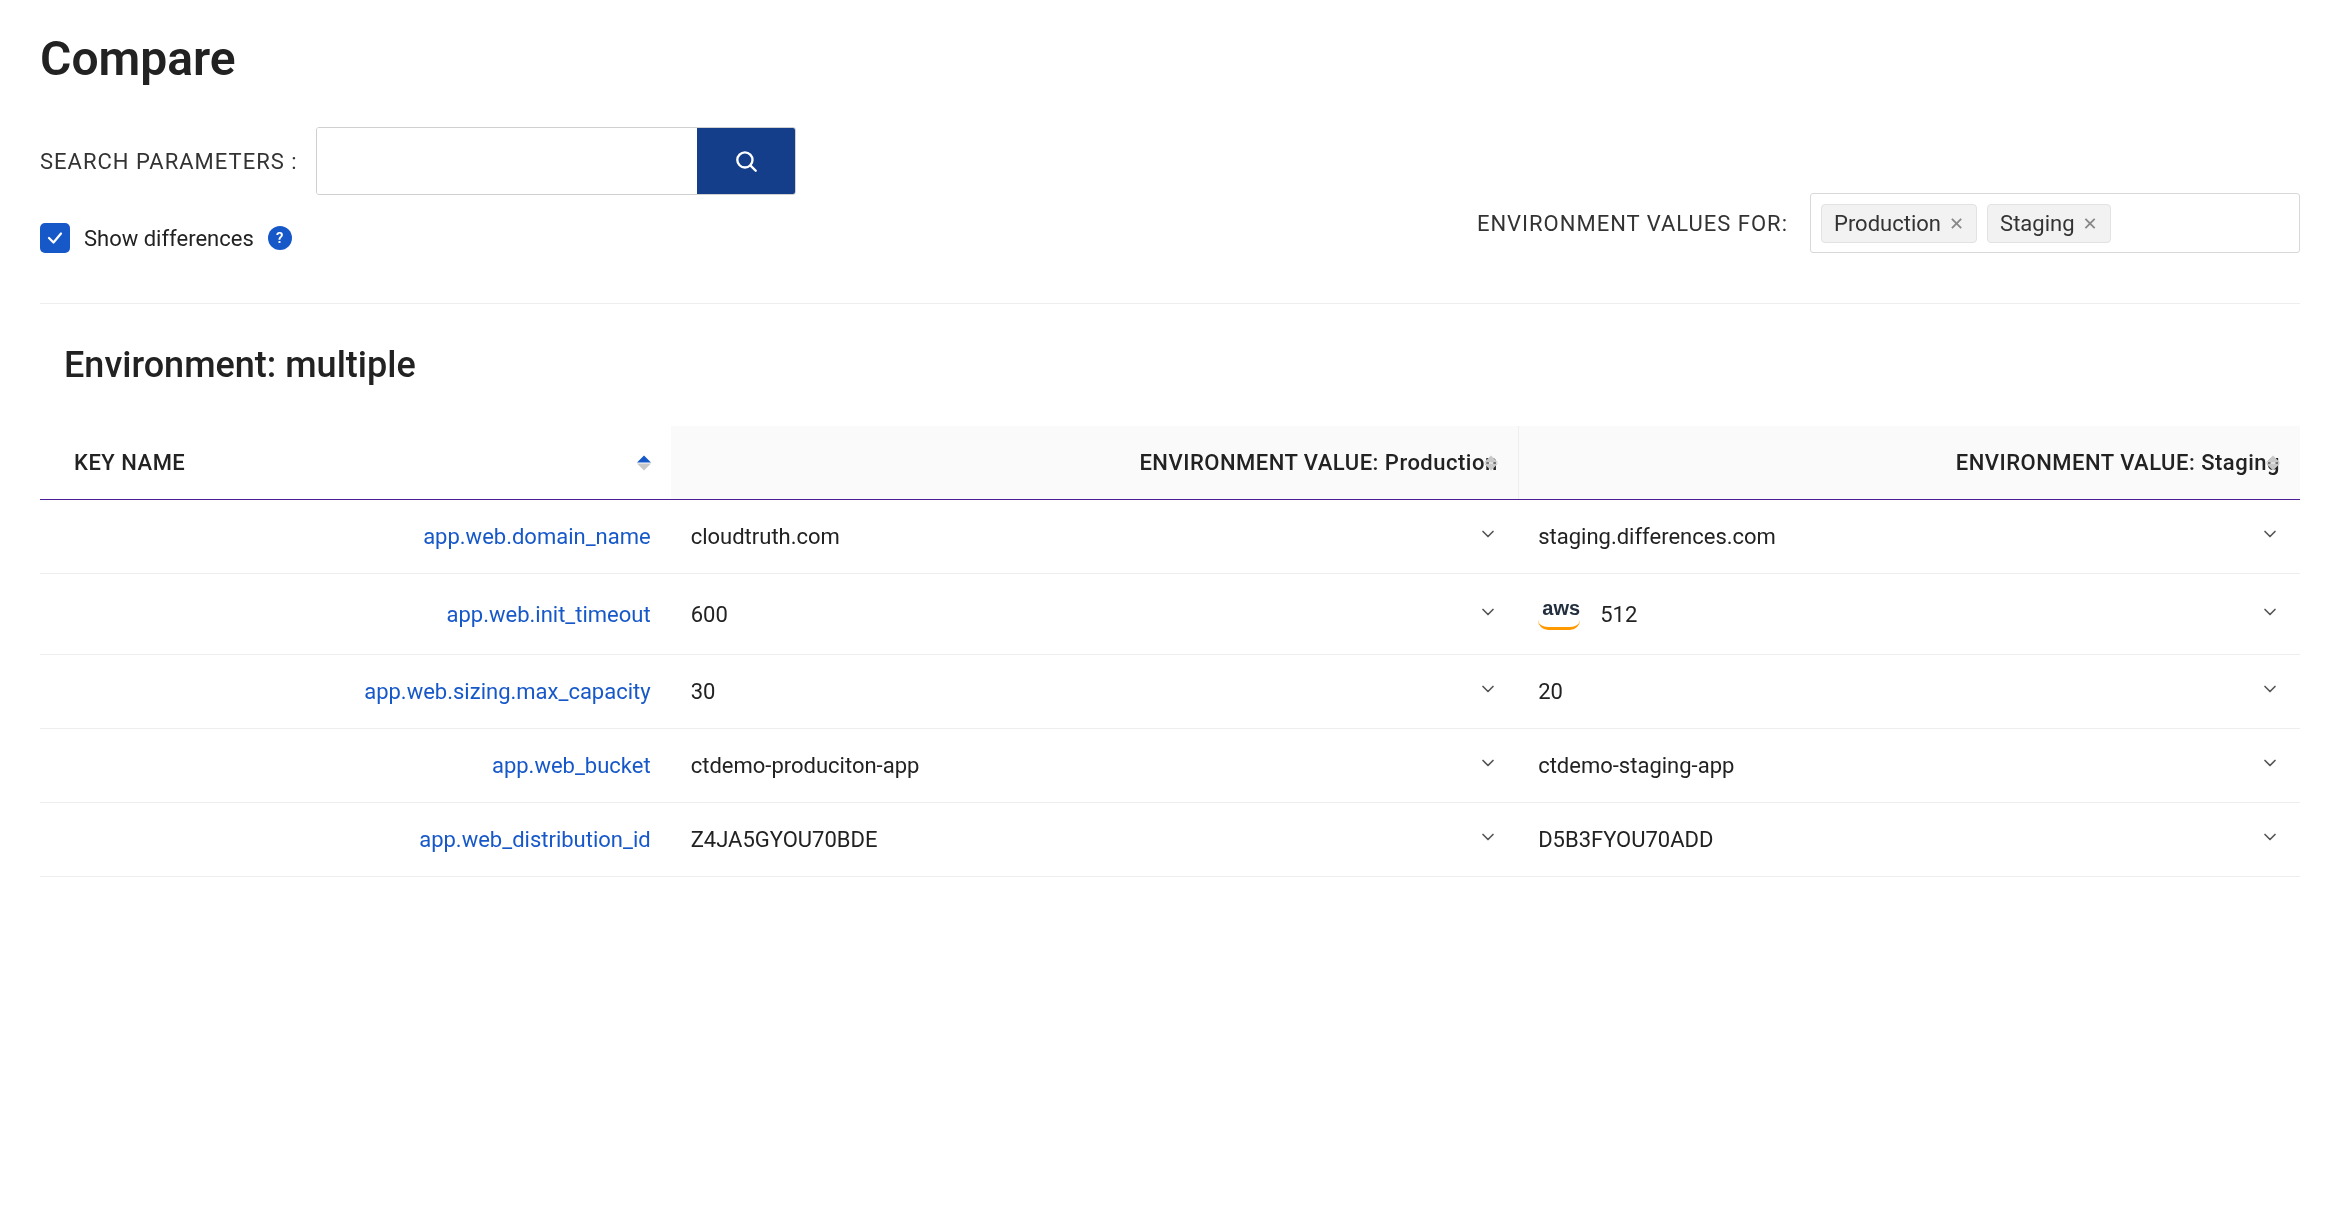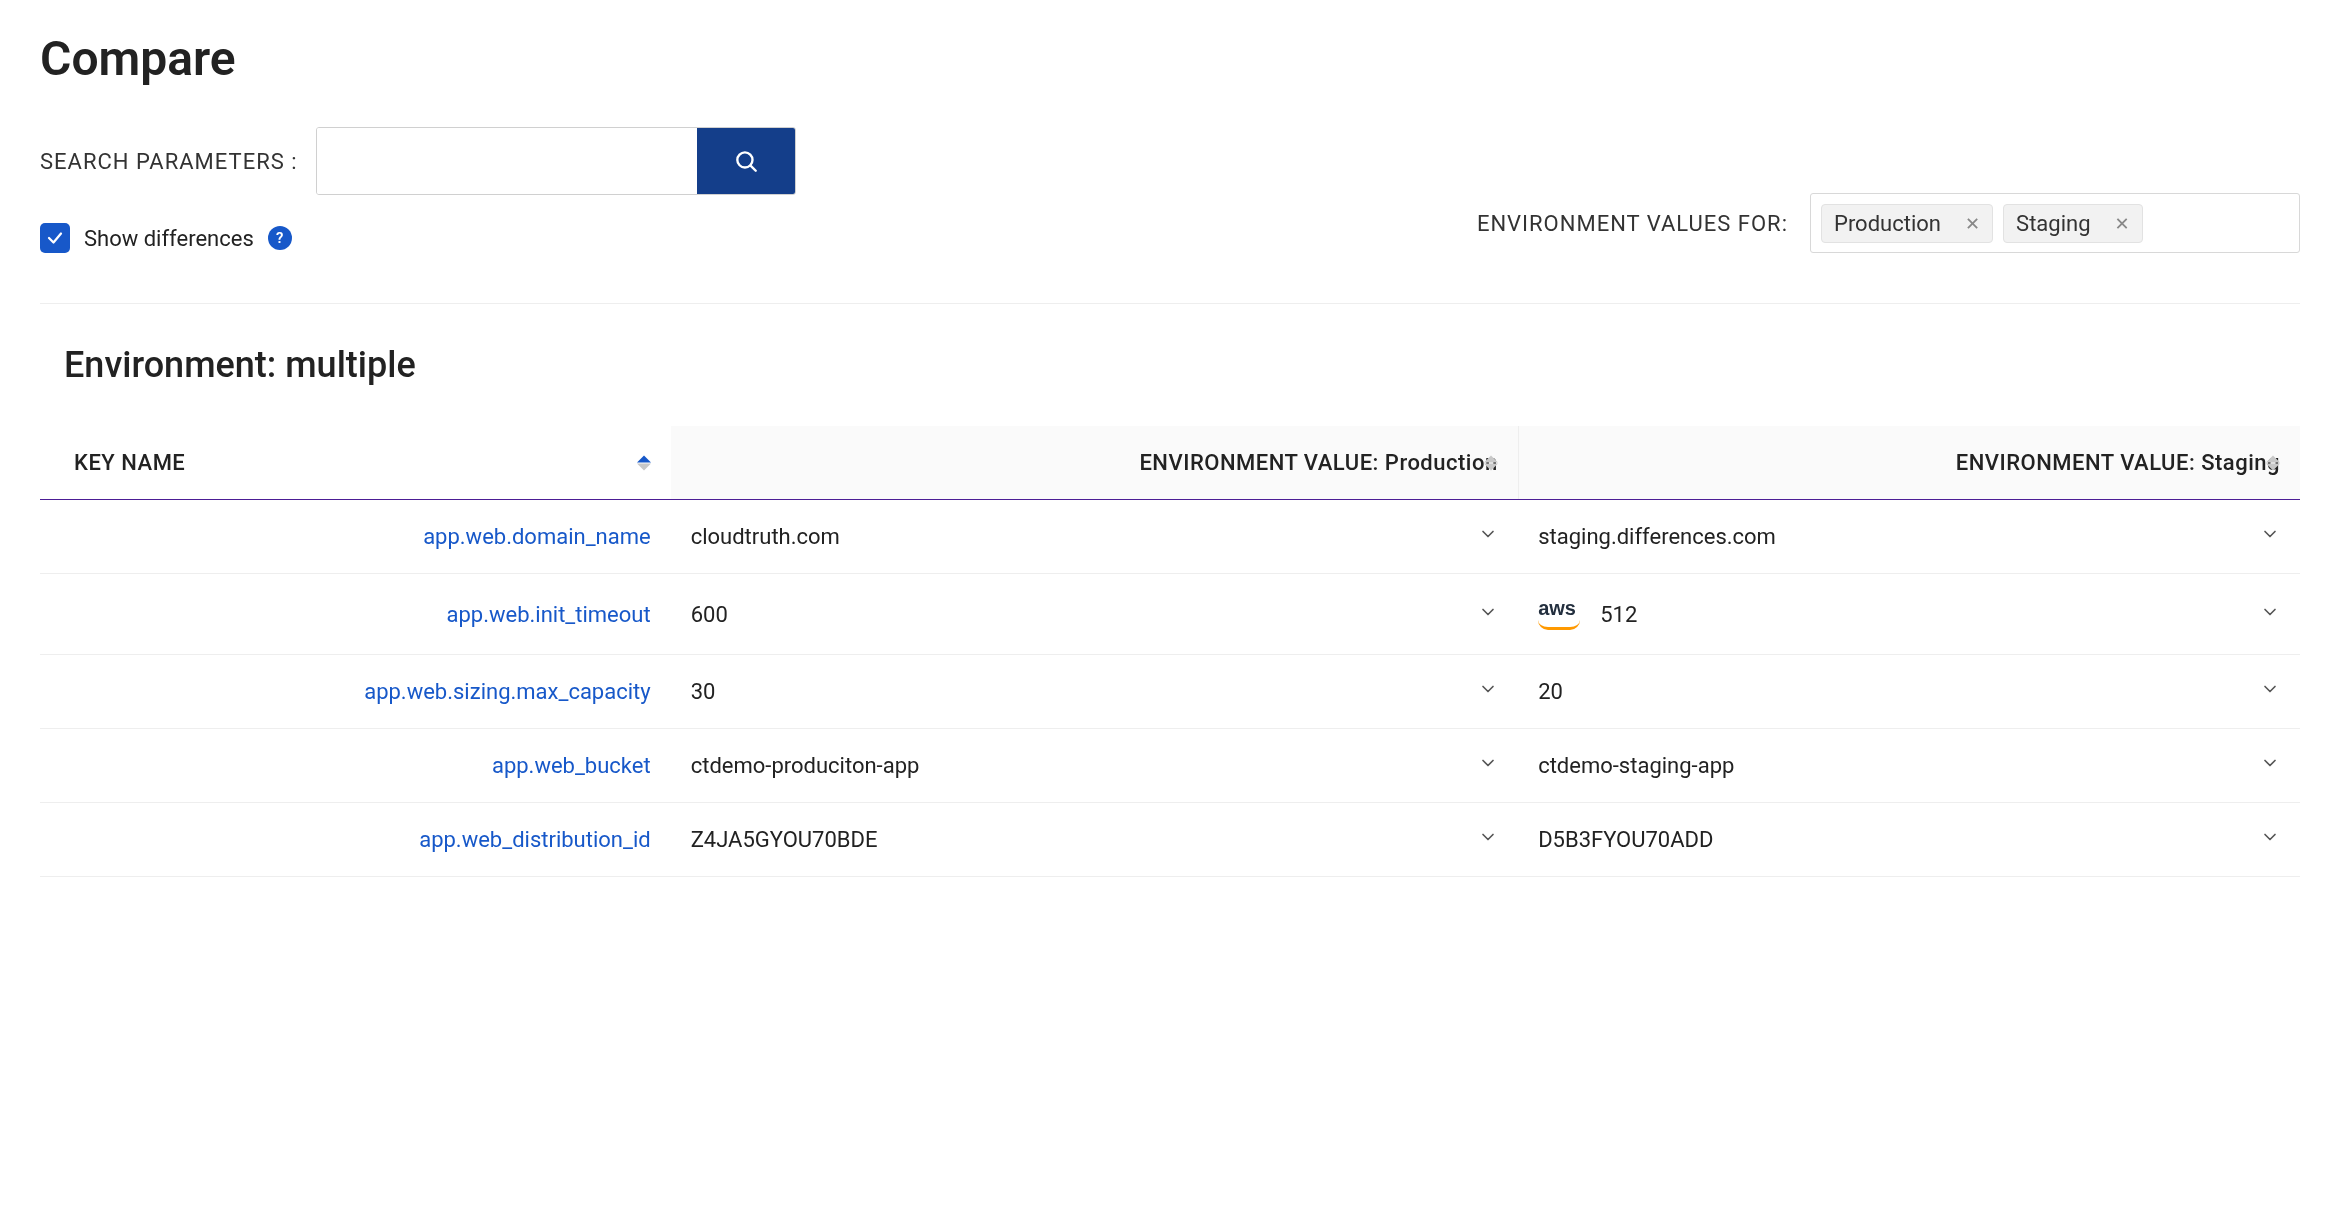--- a/index.html
+++ b/index.html
@@ -103,21 +103,21 @@
     align-items: center;
   }
   .tag {
     background: #f2f2f2;
     border: 1px solid #e2e2e2;
     border-radius: 4px;
     padding: 6px 12px;
     font-size: 22px;
     display: flex;
     align-items: center;
-    gap: 24px;
+    gap: 8px;
     color: #333;
   }
   .tag .x {
     color: #888;
     cursor: pointer;
     font-size: 18px;
   }
   hr.divider {
     border: none;
     border-top: 1px solid #eee;
@@ -176,21 +176,21 @@
   }
   td.keycell { padding-left: 80px; text-align: right; }
   td.keycell a { color: #1758c9; text-decoration: none; }
   td.valcell { padding-left: 60px; }
   .value-wrap {
     display: flex;
     align-items: center;
     justify-content: space-between;
     gap: 16px;
   }
-  .value-left { display: flex; align-items: center; gap: 14px; }
+  .value-left { display: flex; align-items: center; gap: 14px; text-align: right; }
   .chev {
     color: #555;
     cursor: pointer;
   }
   .chev svg { width: 20px; height: 20px; }
   .aws-badge {
     font-family: Arial, sans-serif;
     font-weight: 700;
     color: #232f3e;
     font-size: 20px;

